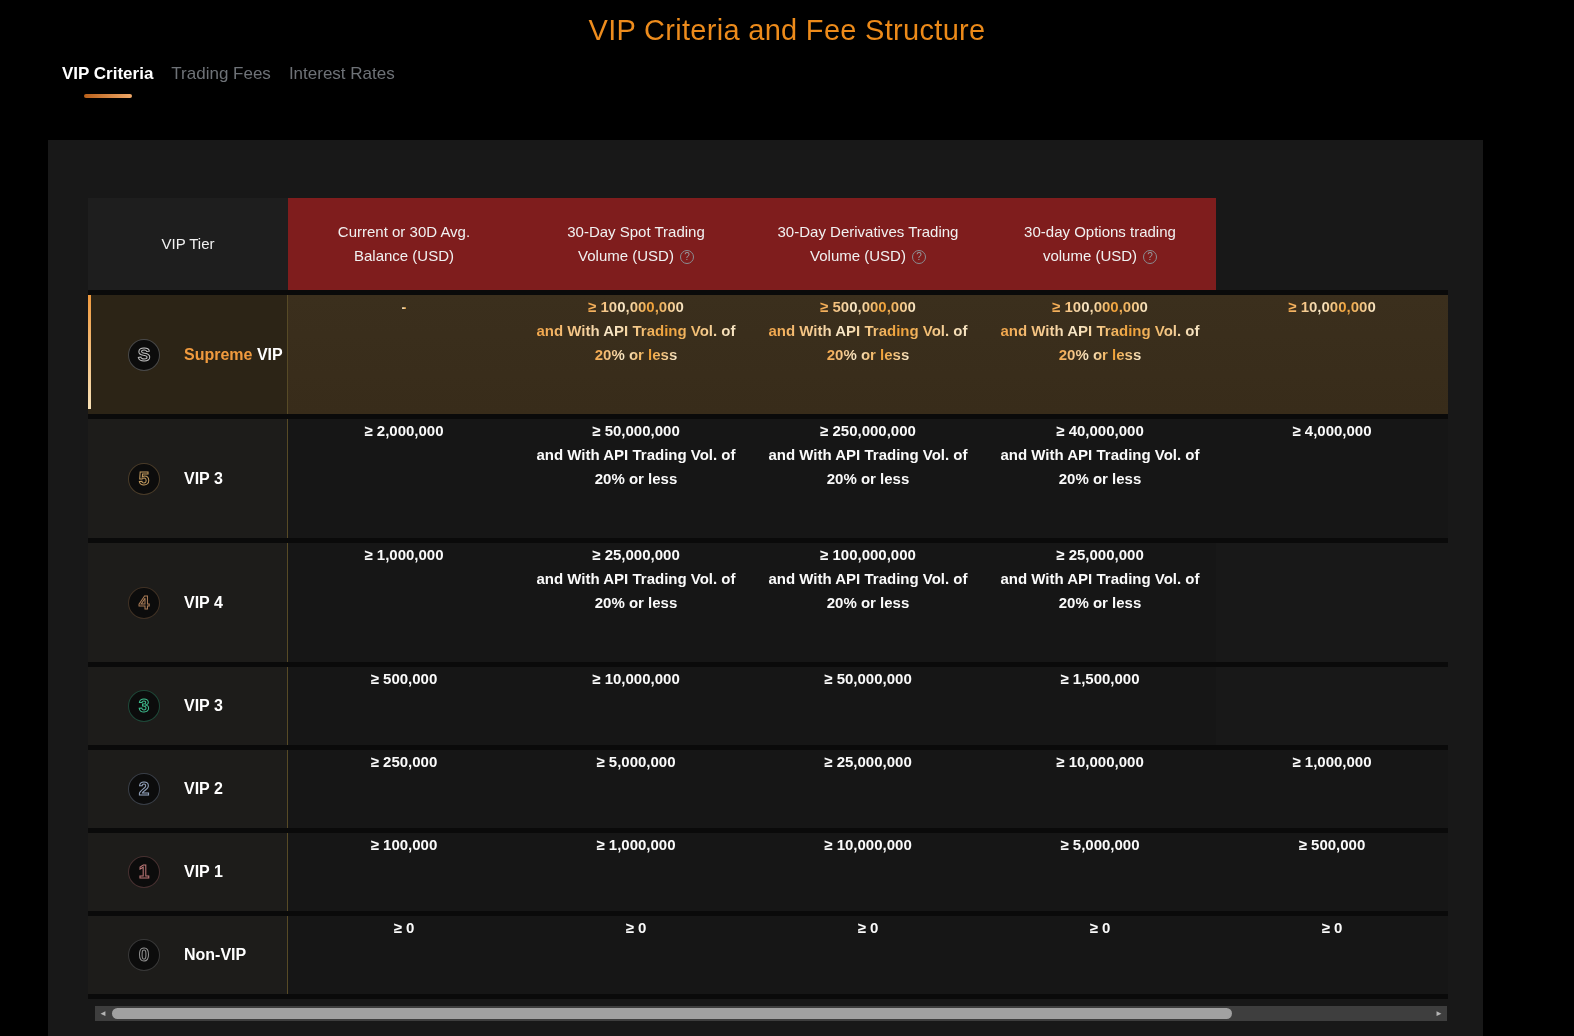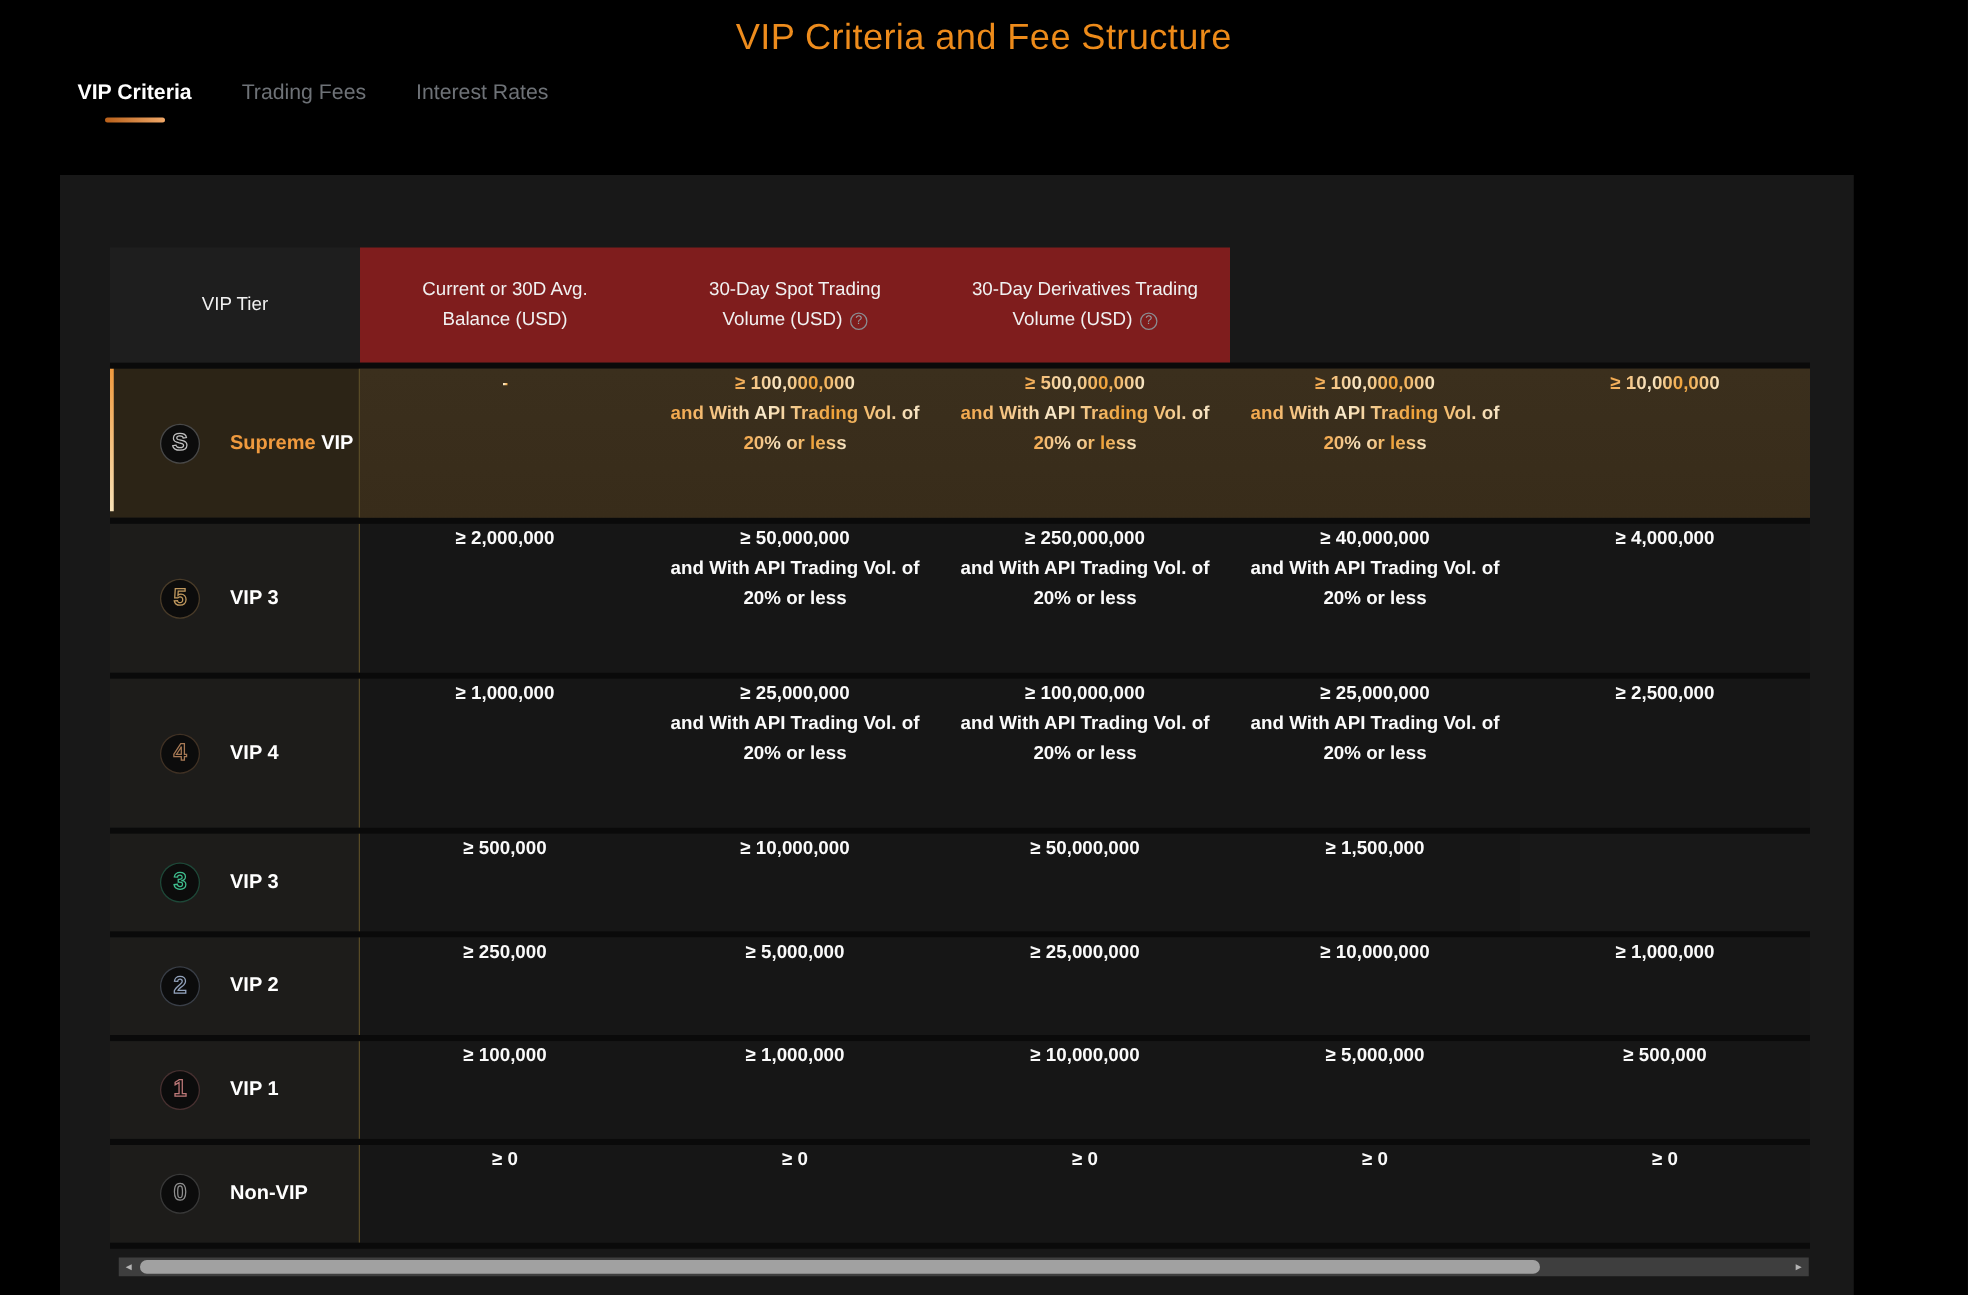--- a/index.html
+++ b/index.html
@@ -6,21 +6,21 @@
   html,body { width:1574px; height:1036px; background:#000; overflow:hidden;
               font-family:"Liberation Sans", sans-serif; }
 
   
   .page-title{
     position:absolute; top:14px; left:0; width:100%;
     text-align:center; font-size:29px; font-weight:500; letter-spacing:.3px;
     background:linear-gradient(90deg,#f0bf8e 0%,#ee8d1f 28%,#ed8a18 62%,#f3cf9f 100%);
     -webkit-background-clip:text; background-clip:text; color:transparent;
   }
-  .tabs{ position:absolute; left:62px; top:64px; display:flex; gap:40px; }
+  .tabs{ position:absolute; left:62px; top:64px; display:flex; gap:18px; }
   .tab{ font-size:17px; color:#6e7277; cursor:pointer; padding-bottom:14px; position:relative; }
   .tab.active{ color:#ffffff; font-weight:700; }
   .tab.active::after{
     content:""; position:absolute; left:50%; transform:translateX(-50%);
     bottom:0; width:48px; height:4px; border-radius:2px;
     background:linear-gradient(90deg,#b9601a,#f0a868);
   }
 
   
   .panel{ position:absolute; left:48px; top:140px; width:1435px; height:896px;
@@ -116,20 +116,26 @@
             <span class="hline">30-Day Spot Trading</span>
             <span class="hline">Volume (USD)<span class="help">?</span></span>
           </div>
         </div>
         <div class="hcell">
           <div class="hlines">
             <span class="hline">30-Day Derivatives Trading</span>
             <span class="hline">Volume (USD)<span class="help">?</span></span>
           </div>
         </div>
+        <div class="hcell">
+          <div class="hlines">
+            <span class="hline">30-day Options trading</span>
+            <span class="hline">volume (USD)<span class="help">?</span></span>
+          </div>
+        </div>
       </div>
     <div id="tbody">
         <div class="trow tall highlight">
           <div class="tier-cell">
             <div class="badge" style="color: transparent; -webkit-text-stroke: 1px rgb(191, 191, 191); border: 1px solid rgba(191, 191, 191, 0.333);">S</div>
             <div class="tier-label"><span class="accent">Supreme </span><span>VIP</span></div>
           </div>
           <div class="dcell">
             <div class="cell-text">-</div>
           </div>
@@ -194,23 +200,20 @@
           </div>
           <div class="dcell">
             <div class="cell-text">≥ 100,000,000</div>
             <div class="api-line">and With API Trading Vol. of</div>
             <div class="api-line">20% or less</div>
           </div>
           <div class="dcell">
             <div class="cell-text">≥ 25,000,000</div>
             <div class="api-line">and With API Trading Vol. of</div>
             <div class="api-line">20% or less</div>
-          </div>
-          <div class="dcell">
-            <div class="cell-text">≥ 2,500,000</div>
           </div>
         </div>
         <div class="trow short">
           <div class="tier-cell">
             <div class="badge" style="color: transparent; -webkit-text-stroke: 1px rgb(63, 191, 143); border: 1px solid rgba(63, 191, 143, 0.333);">3</div>
             <div class="tier-label">VIP 3</div>
           </div>
           <div class="dcell">
             <div class="cell-text">≥ 500,000</div>
           </div>

